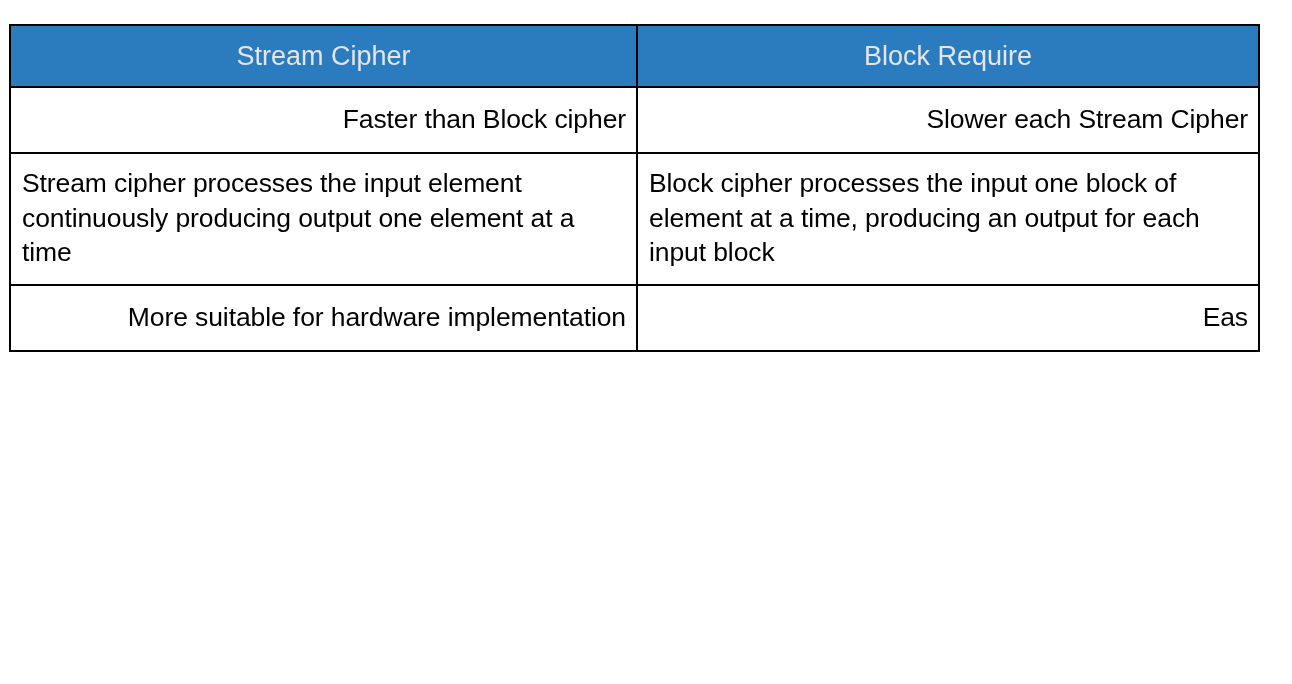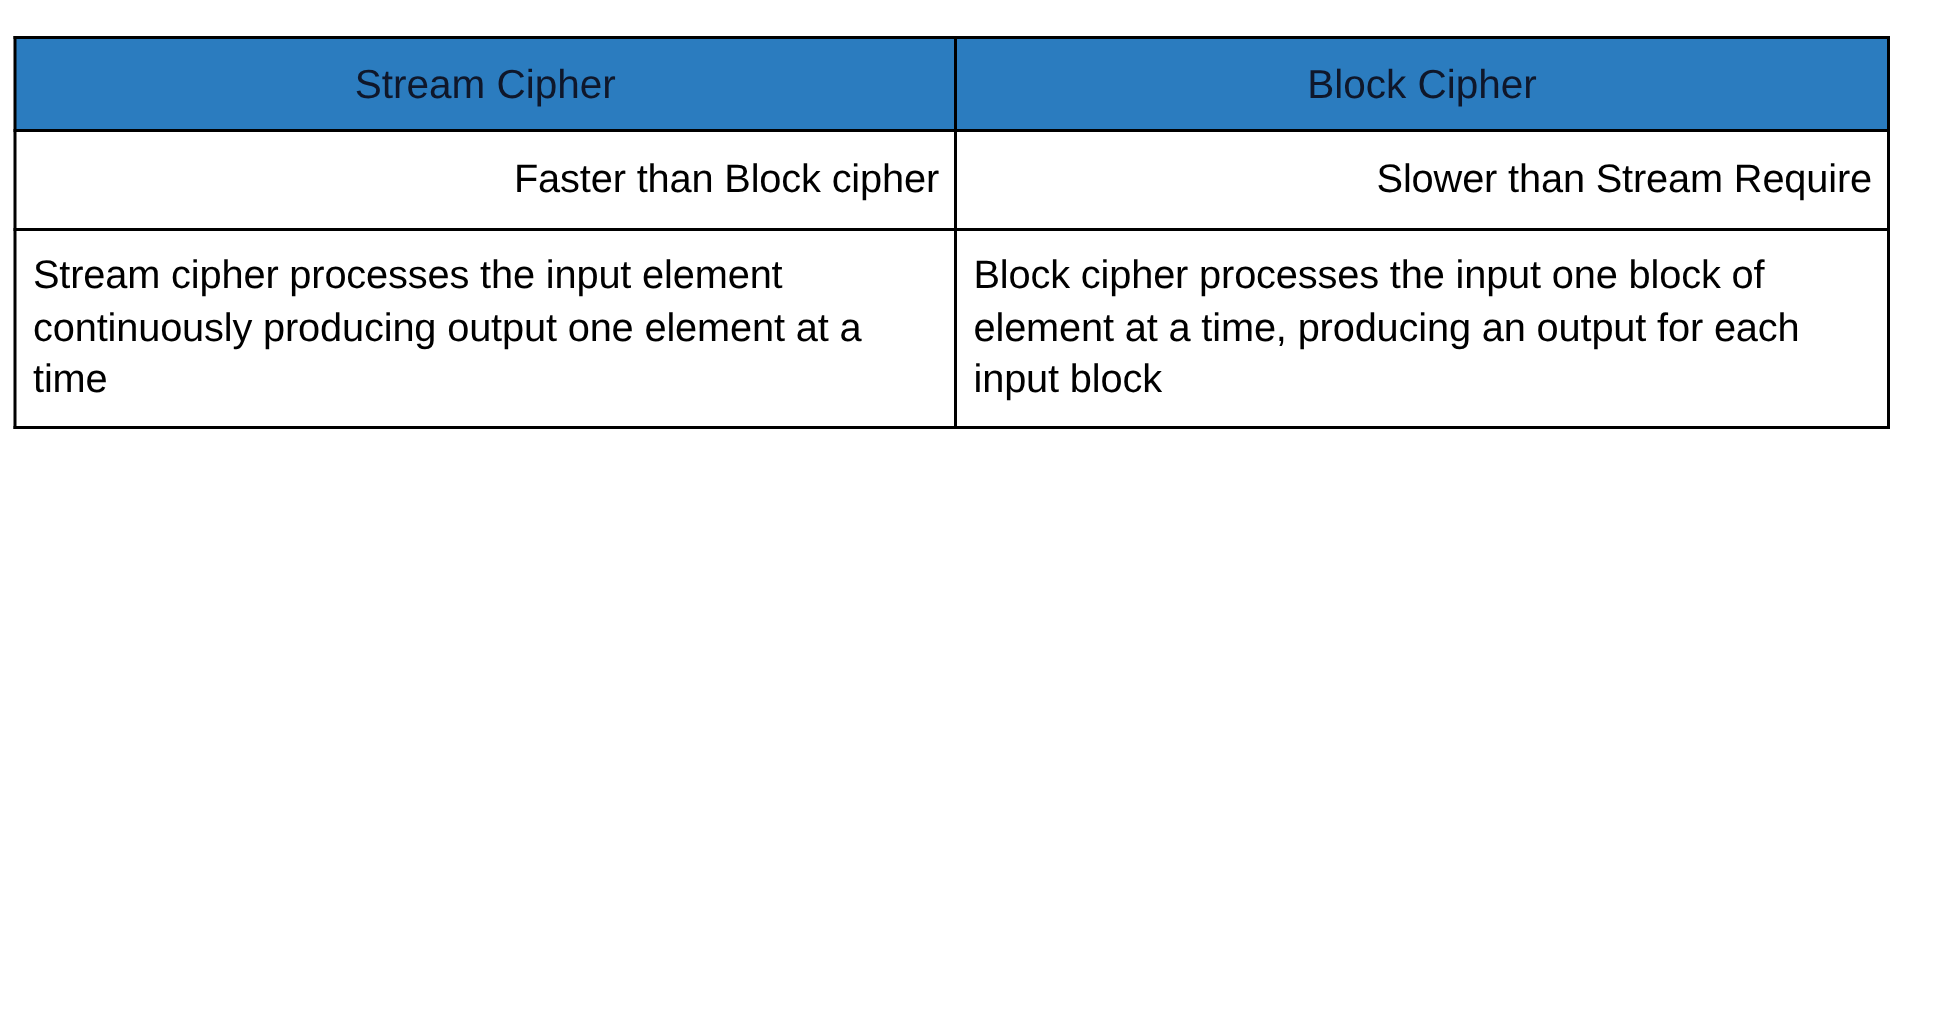--- a/index.html
+++ b/index.html
@@ -36,21 +36,21 @@
 
   .comparison-table th,
   .comparison-table td {
     border: 2px solid #000000;
     vertical-align: middle;
     box-sizing: border-box;
   }
 
   .comparison-table thead th {
     background: #2B7CBF;
-    color: #0f172a;
+    color: #e5e5e5;
     font-size: 27px;
     font-weight: 400;
     text-align: center;
     height: 62px;
     padding: 0 8px;
     line-height: 1.2;
   }
 
   .comparison-table tbody td {
     color: #000000;
@@ -73,29 +73,33 @@
 
   <table class="comparison-table">
     <colgroup>
       <col class="col-left">
       <col class="col-right">
     </colgroup>
 
     <thead>
       <tr>
         <th>Stream Cipher</th>
-        <th>Block Cipher</th>
+        <th>Block Require</th>
       </tr>
     </thead>
 
     <tbody>
       <tr class="r-short">
         <td>Faster than Block cipher</td>
-        <td>Slower than Stream Require</td>
+        <td>Slower each Stream Cipher</td>
       </tr>
       <tr class="r-xtall">
         <td>Stream cipher processes the input element continuously producing output one element at a time</td>
         <td>Block cipher processes the input one block of element at a time, producing an output for each input block</td>
+      </tr>
+      <tr class="r-short">
+        <td>More suitable for hardware implementation</td>
+        <td>Eas</td>
       </tr>
     </tbody>
   </table>
 
 </div>
 
 </body></html>

